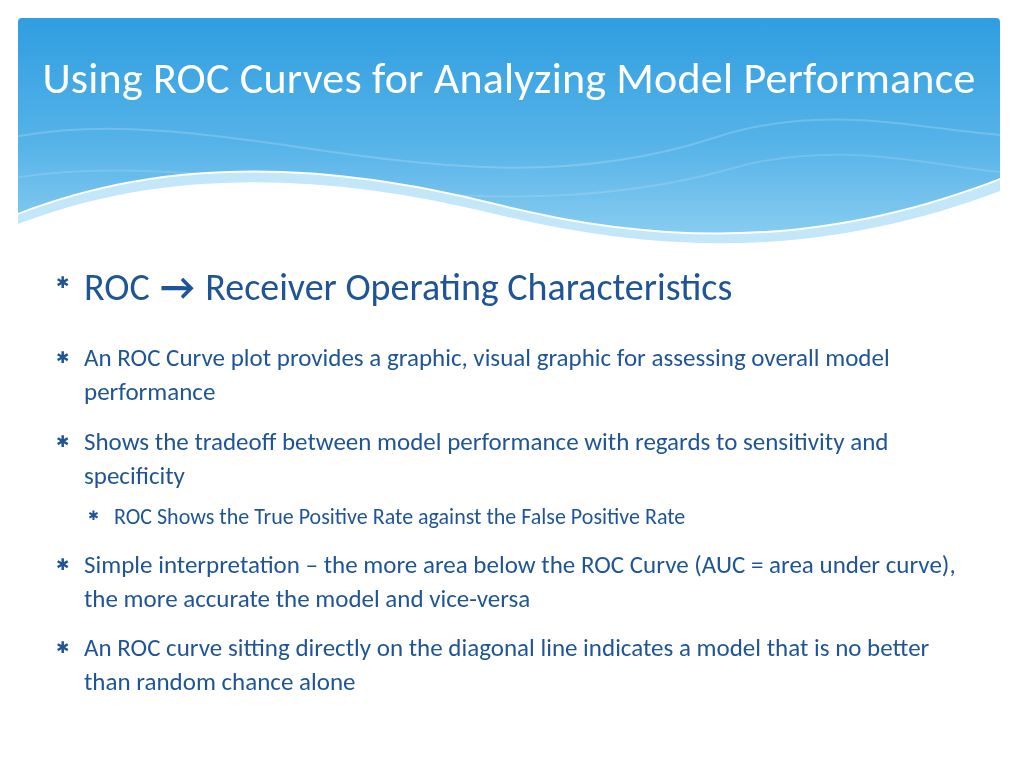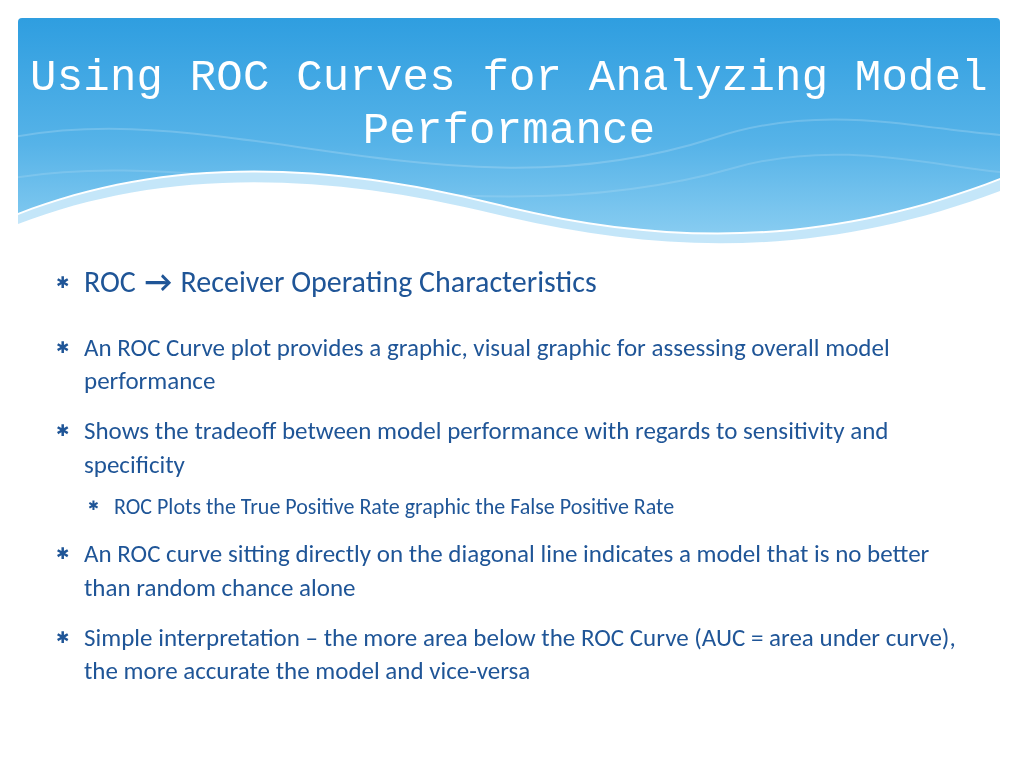--- a/index.html
+++ b/index.html
@@ -1,25 +1,25 @@
 <!DOCTYPE html>
 <html><head>
 <meta charset="utf-8">
 <style>
   * { margin: 0; padding: 0; box-sizing: border-box; }
   html, body { width: 1024px; height: 768px; overflow: hidden; background: #fff; font-family: "Segoe UI", "Candara", "Calibri", Arial, sans-serif; }
   .slide { position: relative; width: 1024px; height: 768px; background: #ffffff; }
-  .banner { position: absolute; top: 18px; left: 18px; right: 24px; height: 230px; overflow: hidden; border-radius: 4px 4px 0 0; font-family: Liberation Mono, monospace; }
+  .banner { position: absolute; top: 18px; left: 18px; right: 24px; height: 230px; overflow: hidden; border-radius: 4px 4px 0 0; }
   .banner svg { display: block; width: 100%; height: 100%; }
   .title { position: absolute; top: 34px; left: 0; right: 0; text-align: center; color: #ffffff; font-size: 44px; line-height: 1.2; font-weight: 400; letter-spacing: 0.2px; }
   .content { position: absolute; top: 262px; left: 54px; right: 54px; color: #1f5597; }
   ul.top { list-style: none; }
   ul.top > li { position: relative; padding-left: 30px; margin-bottom: 16px; font-size: 25px; line-height: 1.35; color: #1f5597; font-weight: 400; }
   ul.top > li::before { content: "\2731"; position: absolute; left: 2px; top: 6px; font-size: 16px; color: #1f5597; }
-  ul.top > li.lead { font-size: 30px; margin-bottom: 28px; }
+  ul.top > li.lead { font-size: 38px; margin-bottom: 28px; }
   ul.top > li.lead::before { top: 10px; }
   ul.sub { list-style: none; margin-top: 10px; }
   ul.sub > li { position: relative; padding-left: 30px; font-size: 22px; line-height: 1.35; color: #1f5597; }
   ul.sub > li::before { content: "\2731"; position: absolute; left: 4px; top: 5px; font-size: 13px; color: #1f5597; }
   .arrow { display: inline-block; font-weight: 600; padding: 0 2px; }
 </style>
 </head>
 <body>
 
 <div class="slide">
@@ -47,21 +47,21 @@
 
   <div class="content">
     <ul class="top">
       <li class="lead">
         <span>ROC </span><span class="arrow">→</span><span> Receiver Operating Characteristics</span>
       </li>
       <li>An ROC Curve plot provides a graphic, visual graphic for assessing overall model performance</li>
       <li>
         <span>Shows the tradeoff between model performance with regards to sensitivity and specificity</span>
         <ul class="sub">
-          <li>ROC Plots the True Positive Rate graphic the False Positive Rate</li>
+          <li>ROC Shows the True Positive Rate against the False Positive Rate</li>
         </ul>
       </li>
+      <li>Simple interpretation – the more area below the ROC Curve (AUC = area under curve), the more accurate the model and vice-versa</li>
       <li>An ROC curve sitting directly on the diagonal line indicates a model that is no better than random chance alone</li>
-      <li>Simple interpretation – the more area below the ROC Curve (AUC = area under curve), the more accurate the model and vice-versa</li>
     </ul>
   </div>
 
 </div>
 
 </body></html>

